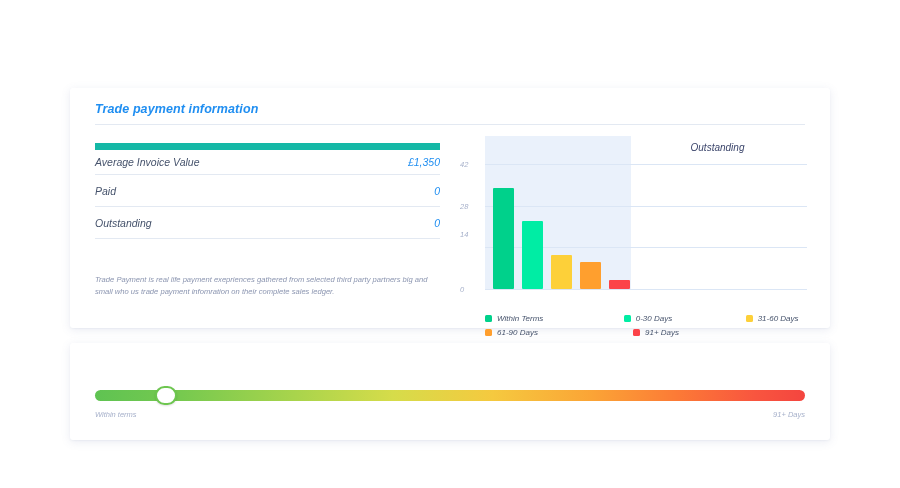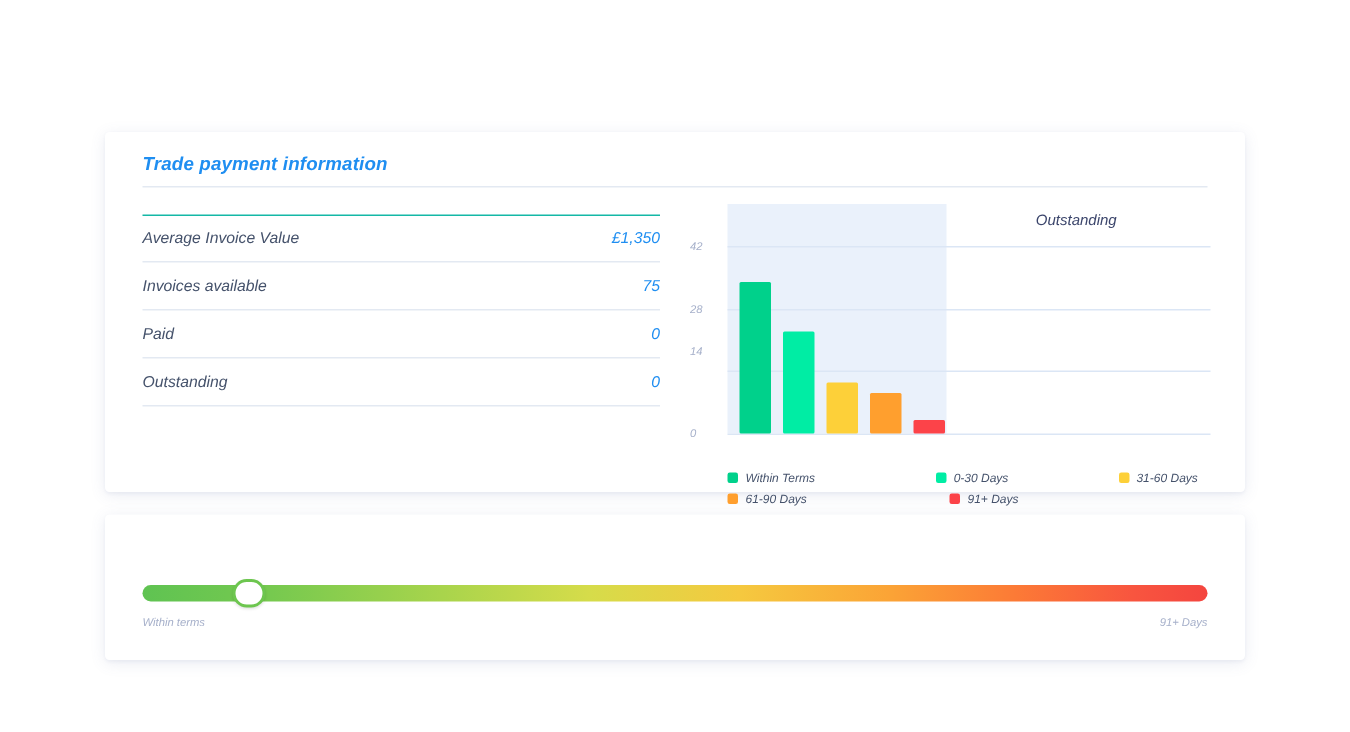--- a/index.html
+++ b/index.html
@@ -34,21 +34,21 @@
   }
 
   
   .summary { position: absolute; left: 25px; top: 55px; width: 345px; }
   .srow {
     position: relative;
     height: 32px;
     border-bottom: 1px solid #e3e9f2;
     display: flex; align-items: center; justify-content: space-between;
   }
-  .srow:first-child { border-top: 1px solid #14b8a6; }
+  .srow:first-child { border-top: 7px solid #14b8a6; }
   .slabel { font-size: 10.5px; color: #45526b; }
   .svalue { font-size: 10.5px; color: #1f8ef1; }
 
   .footnote {
     position: absolute; left: 25px; top: 186px; width: 340px;
     font-size: 7.6px; line-height: 1.55; color: #8b95b0;
   }
 
   
   .chart-wrap { position: absolute; left: 395px; top: 48px; width: 345px; height: 190px; }
@@ -140,33 +140,30 @@
 
     <div class="card-title">Trade payment information</div>
     <div class="title-rule"></div>
 
     <div class="summary">
       <div class="srow">
         <span class="slabel">Average Invoice Value</span>
         <span class="svalue">£1,350</span>
       </div>
       <div class="srow">
-        <span class="slabel">Invoices available</span>
-        <span class="svalue">75</span>
-      </div>
-      <div class="srow">
         <span class="slabel">Paid</span>
         <span class="svalue">0</span>
       </div>
       <div class="srow">
         <span class="slabel">Outstanding</span>
         <span class="svalue">0</span>
       </div>
     </div>
 
+    <div class="footnote">Trade Payment is real life payment exepriences gathered from selected third party partners big and small who us trade payment infomration on their complete sales ledger.</div>
 
     <div class="chart-wrap">
 
       <div class="chart-head">
         <div class="seg-label" id="seg-paid">Paid</div>
         <div class="seg-label" id="seg-outstanding">Outstanding</div>
       </div>
 
       <div class="plot" id="plot">
         <div class="paid-shade"></div>

